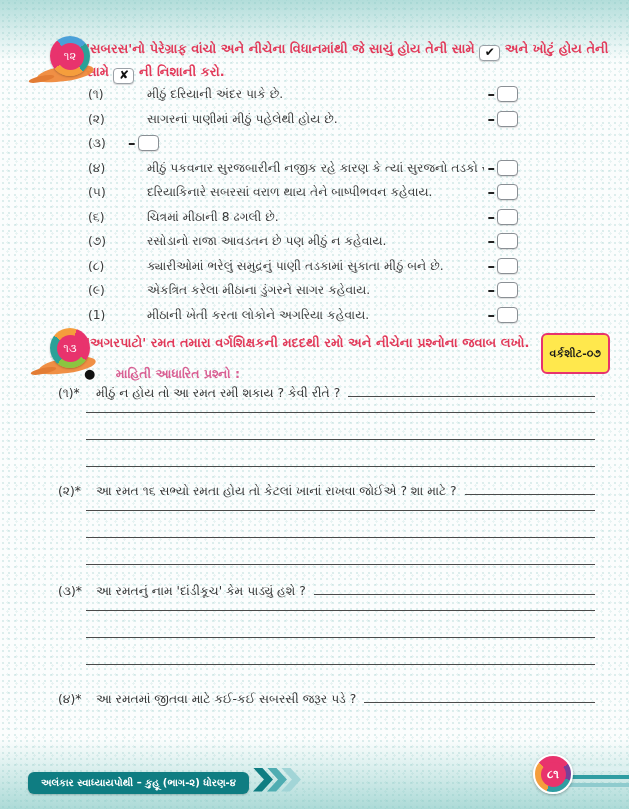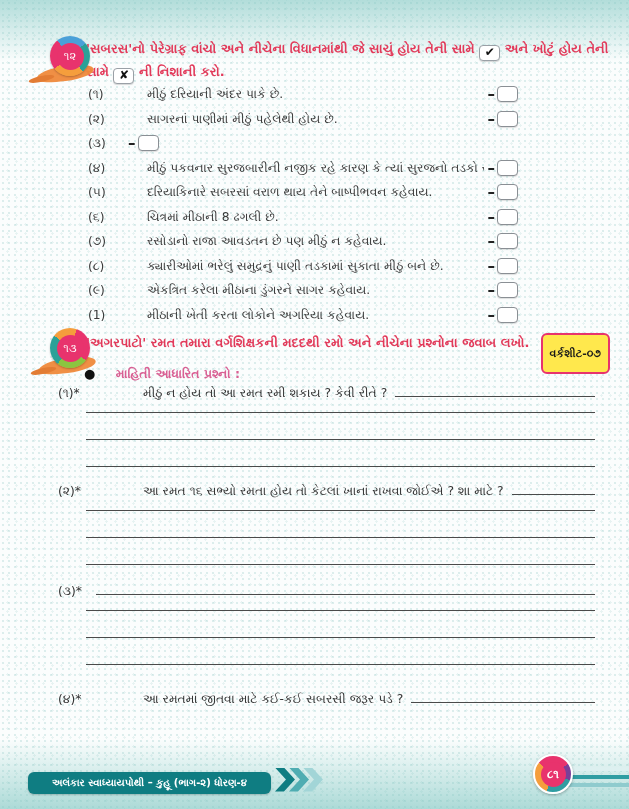--- a/index.html
+++ b/index.html
@@ -50,28 +50,28 @@
     color:var(--heading-red);font-weight:bold;font-size:13px;line-height:19px;}
   .q13-text{flex:1;padding-right:6px;}
   .ws-badge{flex:none;background:var(--worksheet-yellow);border:2px solid var(--badge-pink);
     border-radius:6px;color:#1a1a1a;font-size:11px;font-weight:bold;padding:9px 7px;white-space:nowrap;}
   .bullet-row{position:absolute;left:48px;top:366px;font-size:12.5px;font-weight:bold;color:#d95f93;margin-left:36px;}
   .bullet-dot{color:#111;margin-right:16px;font-size:13px;}
   
   .qa{position:absolute;left:58px;right:34px;font-size:12.3px;color:#333;}
   .qa-row{display:flex;}
   .qa-no{flex:none;width:38px;}
-  .qa-text{flex:none;padding-right:8px;white-space:nowrap;margin-left:47px;}
+  .qa-text{flex:none;padding-right:8px;white-space:nowrap;}
   .qa-rule{flex:1;min-width:18px;border-top:1.7px solid var(--line-grey);margin-top:10px;}
   .ans-line{height:0;border-top:1.7px solid var(--line-grey);margin:26px 0 0 28px;}
   .ans-line.first{margin-top:12px;}
   
   .footer-left{position:absolute;left:28px;top:765px;display:flex;align-items:center;z-index:3;}
   .series-banner{height:22px;line-height:22px;background:var(--accent-teal);color:#fff;
-    border-radius:6px;padding:0 24px;font-size:10px;font-weight:bold;white-space:nowrap;
+    border-radius:6px;padding:0 13px;font-size:10px;font-weight:bold;white-space:nowrap;
     box-shadow:0 1px 2px rgba(0,0,0,.2);margin-top:7px;}
   .chev{display:inline-block;width:20px;height:24px;margin-left:-6px;
     clip-path:polygon(0 0,45% 0,100% 50%,45% 100%,0 100%,55% 50%);}
   .chev1{background:#0f7d82;margin-left:4px;}
   .chev2{background:#4fadb2;}
   .chev3{background:#a2d5d7;}
   .footer-right-band{position:absolute;right:58px;top:766px;height:20px;border-radius:5px;
     background:#3aa2a7;color:#fff;display:flex;align-items:center;
     padding:0 30px 0 14px;font-size:10px;font-weight:bold;white-space:nowrap;z-index:2;}
   .stripes{position:absolute;right:0;top:767px;width:74px;z-index:1;}
@@ -199,20 +199,21 @@
       <span class="qa-rule"></span>
     </div>
     <div class="ans-line first"></div>
     <div class="ans-line"></div>
     <div class="ans-line"></div>
   </div>
 
   <div class="qa" style="top:584px;">
     <div class="qa-row">
       <span class="qa-no">(૩)*</span>
+      <span class="qa-text">આ રમતનું નામ 'દાંડીકૂચ' કેમ પાડ્યું હશે ?</span>
       <span class="qa-rule"></span>
     </div>
     <div class="ans-line first"></div>
     <div class="ans-line"></div>
     <div class="ans-line"></div>
   </div>
 
   <div class="qa" style="top:692px;">
     <div class="qa-row">
       <span class="qa-no">(૪)*</span>

